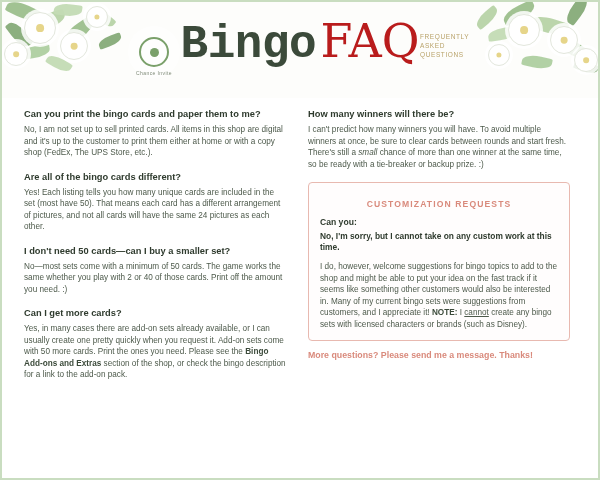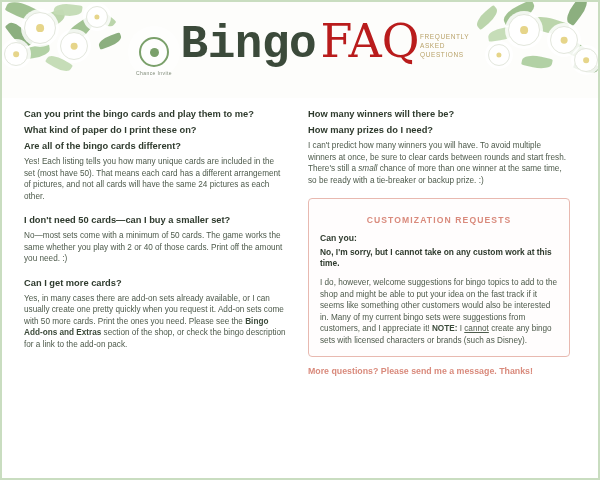--- a/index.html
+++ b/index.html
@@ -265,39 +265,38 @@
       <div>FREQUENTLY</div>
       <div>ASKED</div>
       <div>QUESTIONS</div>
     </div>
   </div>
 
   <div class="content">
 
     <div class="col">
 
-      <h2 class="q">Can you print the bingo cards and play them to me?</h2>
-
-      <h2 class="q">What kind of paper do I print these on?</h2>
+      <h2 class="q">Can you print the bingo cards and paper them to me?</h2>
+      <p class="a">No, I am not set up to sell printed cards. All items in this shop are digital and it's up to the customer to print them either at home or with a copy shop (FedEx, The UPS Store, etc.).</p>
+
 
       <h2 class="q">Are all of the bingo cards different?</h2>
       <p class="a">Yes! Each listing tells you how many unique cards are included in the set (most have 50). That means each card has a different arrangement of pictures, and not all cards will have the same 24 pictures as each other.</p>
 
       <h2 class="q">I don't need 50 cards—can I buy a smaller set?</h2>
       <p class="a">No—most sets come with a minimum of 50 cards. The game works the same whether you play with 2 or 40 of those cards. Print off the amount you need. :)</p>
 
       <h2 class="q">Can I get more cards?</h2>
       <p class="a last"><span>Yes, in many cases there are add-on sets already available, or I can usually create one pretty quickly when you request it. Add-on sets come with 50 more cards. Print the ones you need. Please see the </span><span class="b">Bingo Add-ons and Extras</span><span> section of the shop, or check the bingo description for a link to the add-on pack.</span></p>
 
     </div>
 
     <div class="col">
 
       <h2 class="q">How many winners will there be?</h2>
-      <h2 class="q">How many prizes do I need?</h2>
       <p class="a"><span>I can't predict how many winners you will have. To avoid multiple winners at once, be sure to clear cards between rounds and start fresh. There's still a </span><span class="i">small</span><span> chance of more than one winner at the same time, so be ready with a tie-breaker or backup prize. :)</span></p>
 
       <div class="cust-box">
         <p class="cust-title">CUSTOMIZATION REQUESTS</p>
         <p class="cust-sub">Can you:</p>
         <p class="cust-strong">No, I'm sorry, but I cannot take on any custom work at this time.</p>
         <p class="cust-note"><span>I do, however, welcome suggestions for bingo topics to add to the shop and might be able to put your idea on the fast track if it seems like something other customers would also be interested in. Many of my current bingo sets were suggestions from customers, and I appreciate it! </span><span class="b">NOTE:</span><span> I </span><span class="u">cannot</span><span> create any bingo sets with licensed characters or brands (such as Disney).</span></p>
       </div>
 
       <p class="footer-line">More questions? Please send me a message. Thanks!</p>

